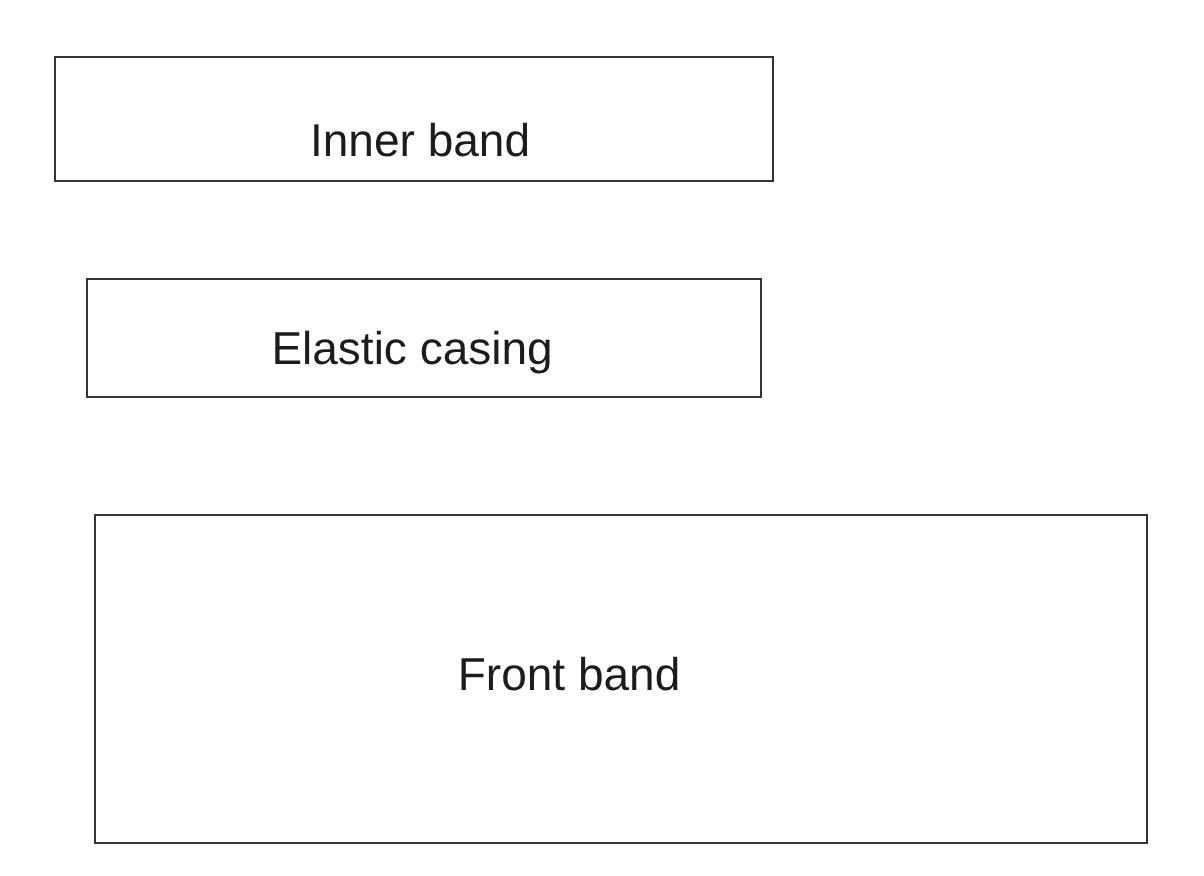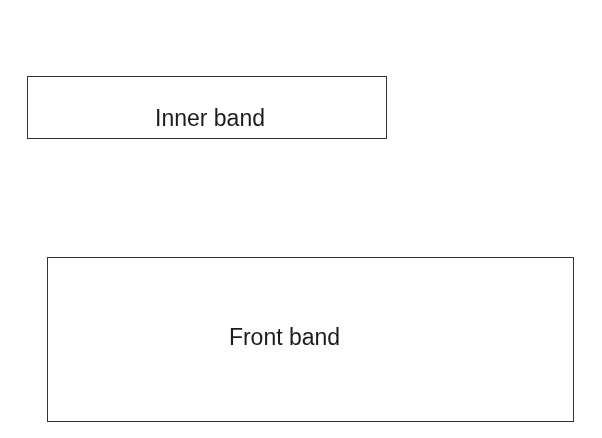--- a/index.html
+++ b/index.html
@@ -29,21 +29,21 @@
     justify-content: center;
   }
   .label {
     font-size: 23px;
     line-height: 28px;
     color: var(--text_color, #1c1c1c);
     white-space: nowrap;
   }
   
   .box-inner-band {
-    left: 27px;  top: 28px;  width: 360px; height: 63px; margin-top: 48px;
+    left: 27px;  top: 28px;  width: 360px; height: 63px;
   }
   .box-inner-band .label   { transform: translate(3px, 10px); }
 
   .box-elastic-casing {
     left: 43px;  top: 139px; width: 338px; height: 60px;
   }
   .box-elastic-casing .label { transform: translate(-6px, 5px); }
 
   .box-front-ruch {
     left: 47px;  top: 257px; width: 527px; height: 165px;
@@ -52,18 +52,21 @@
 </style>
 </head>
 <body>
 
 <div class="canvas">
 
   <div class="shape box-inner-band">
     <span class="label">Inner band</span>
   </div>
 
+  <div class="shape box-elastic-casing">
+    <span class="label">Elastic casing</span>
+  </div>
 
   <div class="shape box-front-ruch">
     <span class="label">Front band</span>
   </div>
 
 </div>
 
 </body></html>

